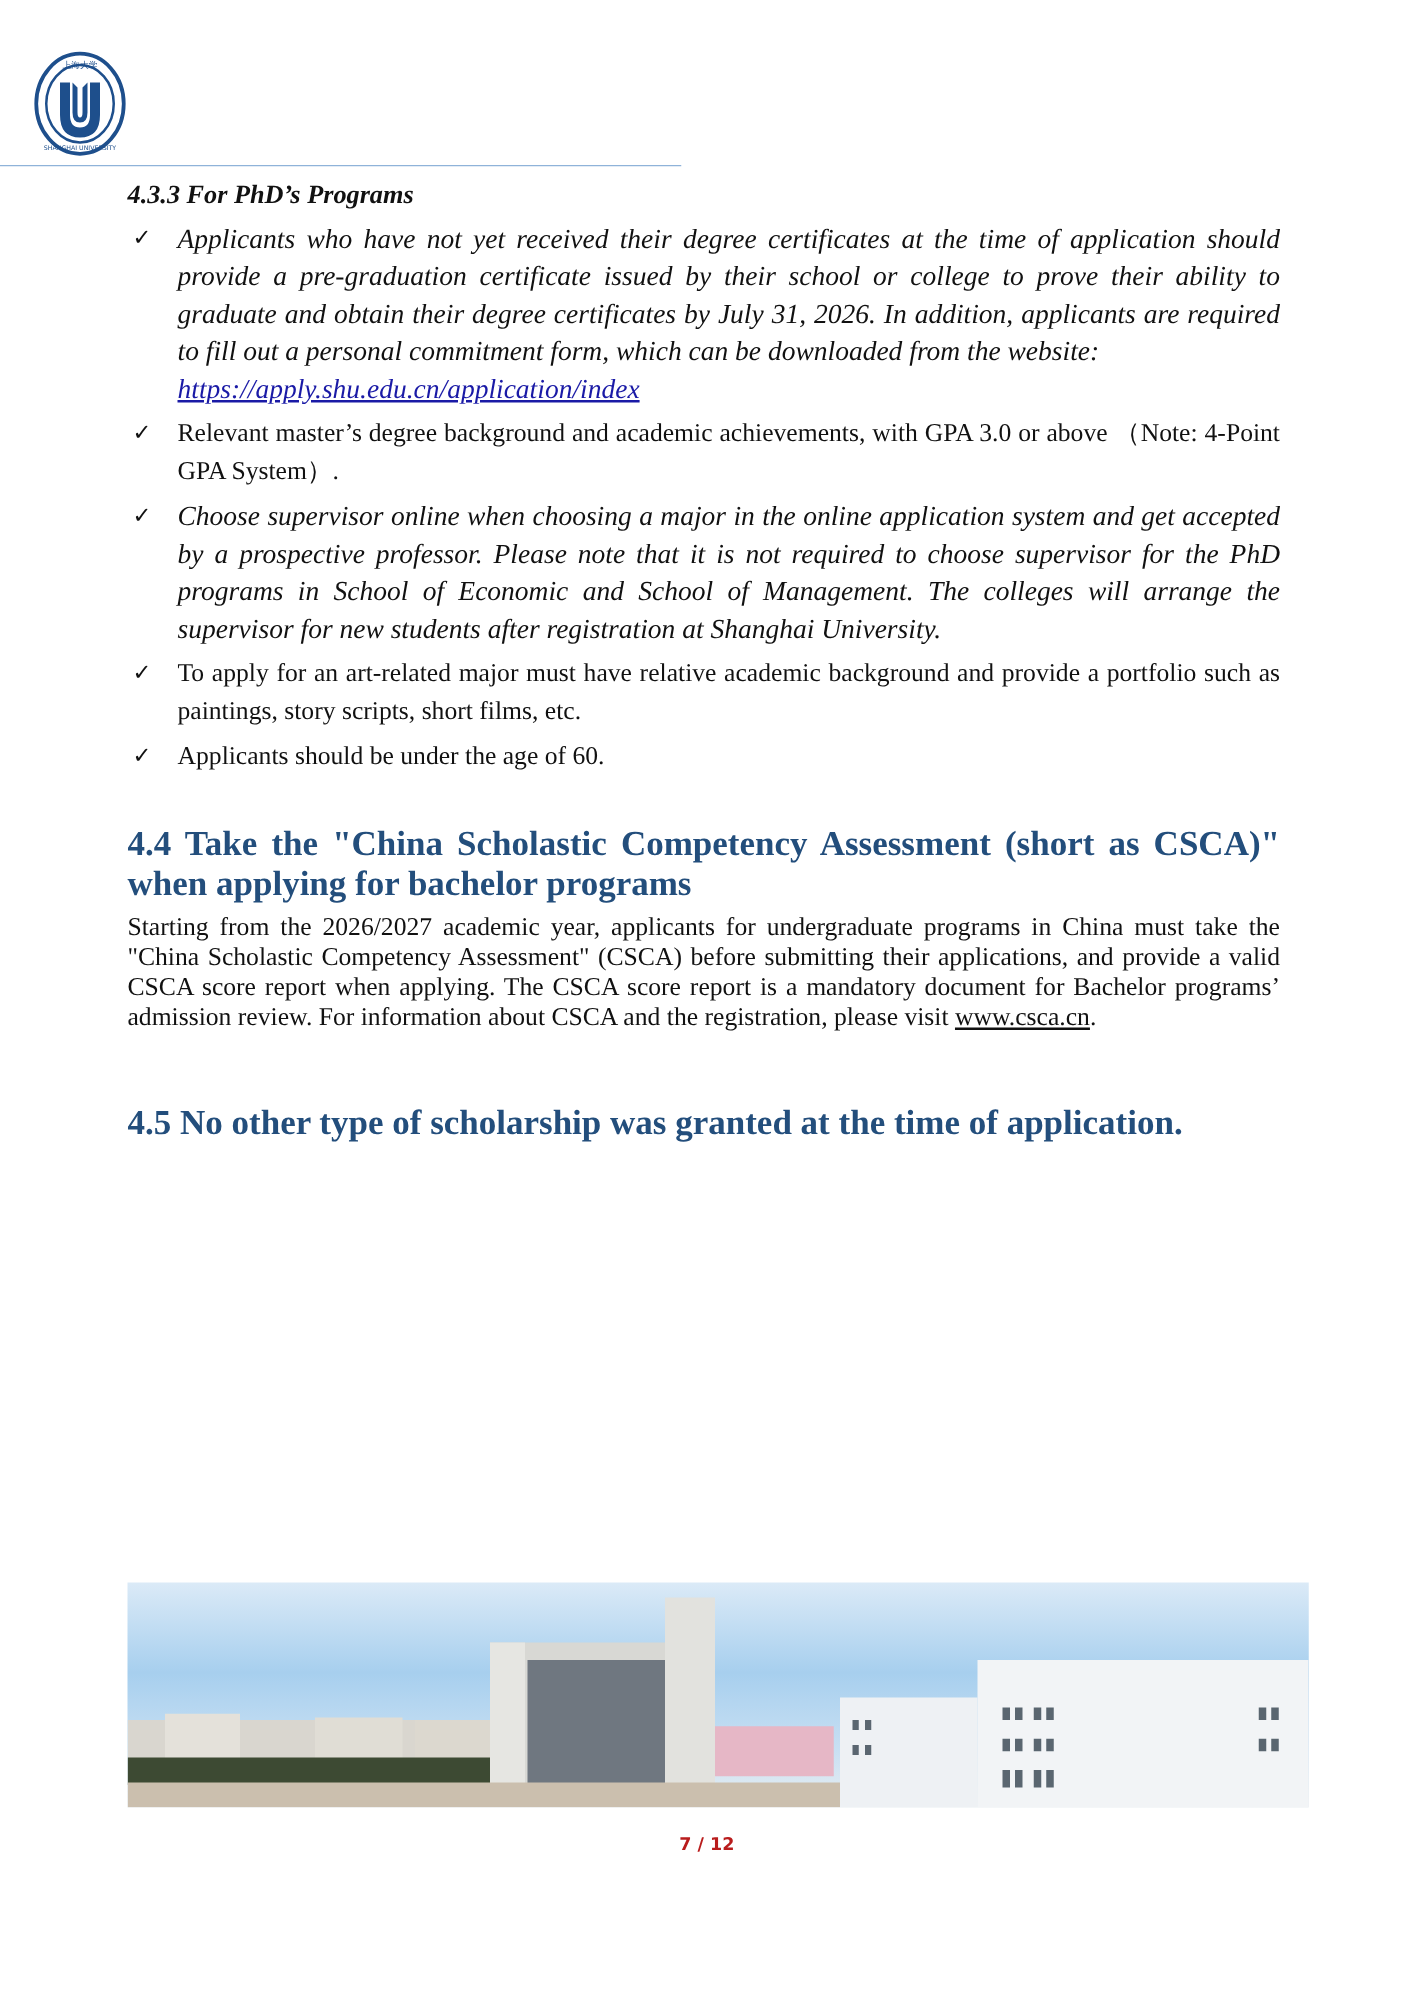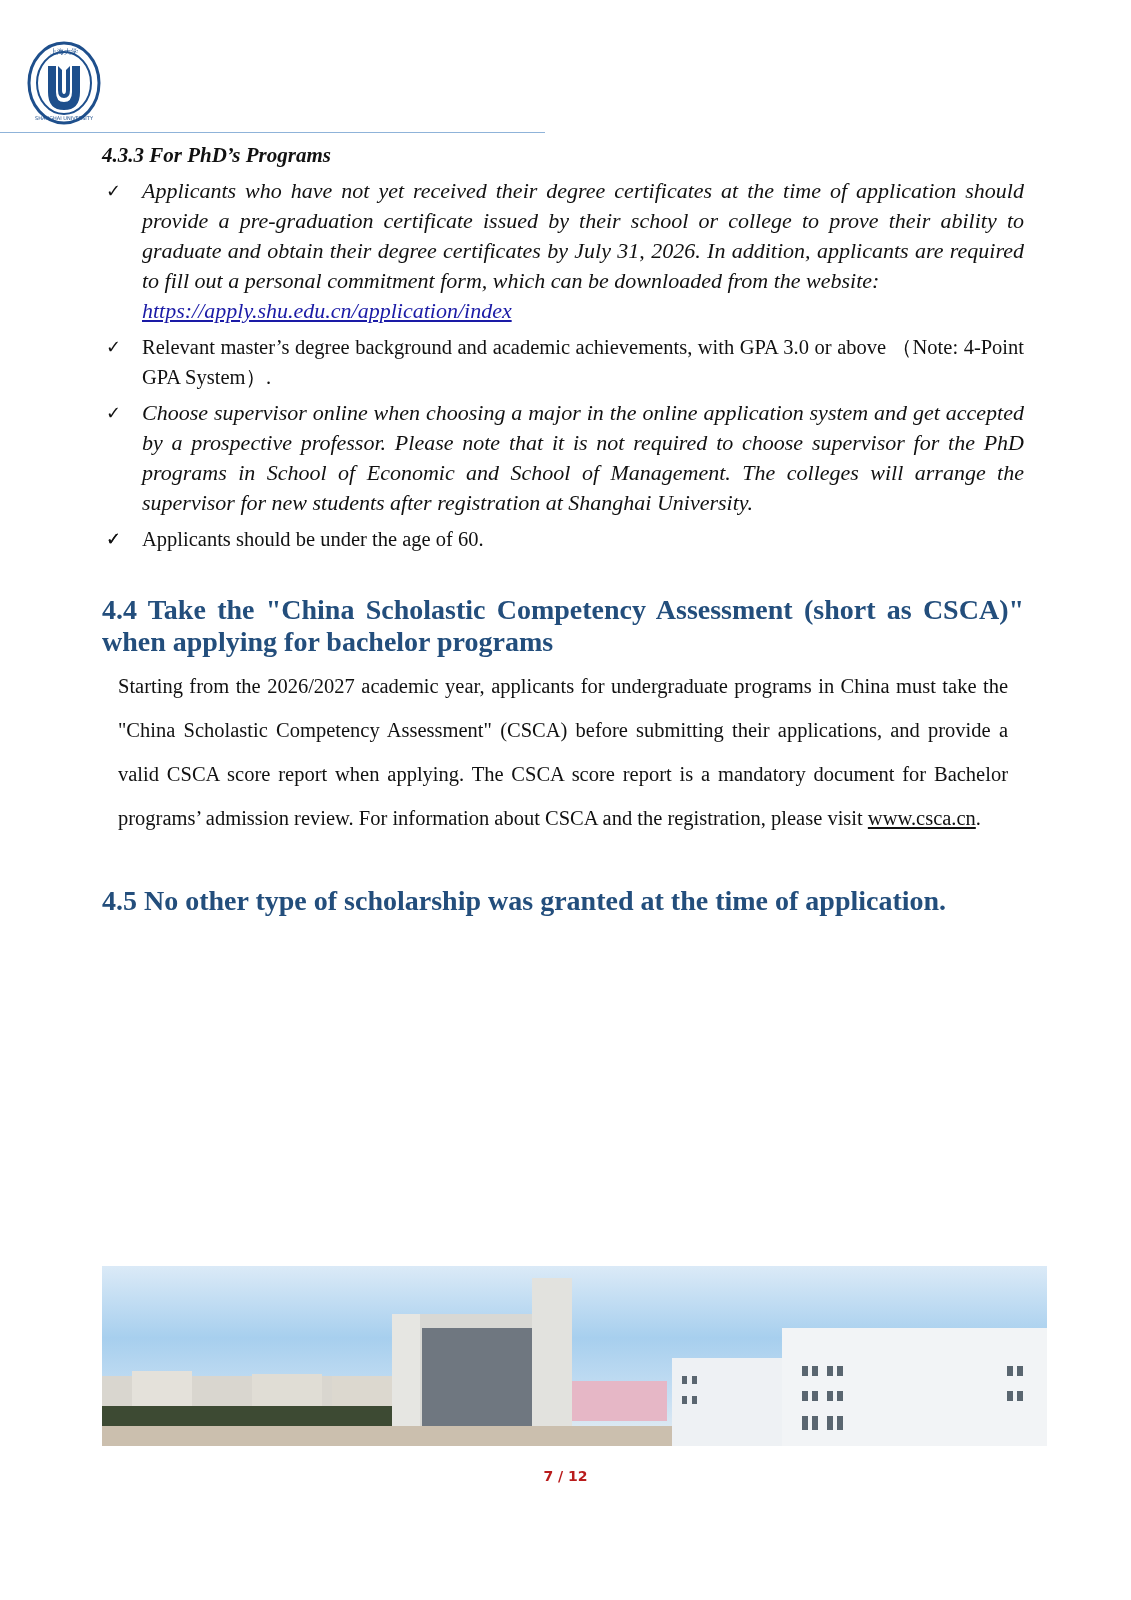--- a/index.html
+++ b/index.html
@@ -9,21 +9,21 @@
   .header-rule { position: absolute; left: 0; top: 132px; width: 545px; height: 0;
                  border-top: 1.5px solid #8fb3d9; }
   .content { position: absolute; left: 102px; top: 140px; width: 922px; }
   .h433 { font-weight: bold; font-size: 21px; margin: 0; line-height: 30px; font-style: italic; }
   .item { position: relative; padding-left: 40px; font-size: 20.5px; line-height: 30px; text-align: justify; }
   .check { position: absolute; left: 4px; top: 0; font-family: "DejaVu Sans", sans-serif; font-size: 18px; }
   .note { padding-left: 40px; font-style: italic; font-size: 22px; line-height: 30px; text-align: justify; }
   .link { color: #1a1aa6; text-decoration: underline; }
   .h44 { color: #234e7c; font-weight: bold; font-size: 28px; line-height: 32px; text-align: justify;
          text-align-last: left; margin: 0; }
-  .body { font-size: 20.5px; line-height: 44px; text-align: justify; margin: 16px; }
+  .body { font-size: 20.5px; line-height: 24px; text-align: justify; margin: 0; }
   .u { text-decoration: underline; }
   .h45 { color: #234e7c; font-weight: bold; font-size: 28px; line-height: 34px; margin: 0; }
   .photo { position: absolute; left: 102px; top: 1266px; width: 945px; height: 180px; overflow: hidden;
            background: linear-gradient(#dbeaf7 0%, #a7cfee 40%, #c9e0f3 75%, #e9eef1 100%); }
   .page-num { position: absolute; left: 0; width: 1131px; top: 1468px; text-align: center;
               font-family: "DejaVu Sans", sans-serif; font-weight: bold; font-size: 14px; color: #b91c1c; }
 </style>
 </head>
 <body>
 
@@ -53,33 +53,34 @@
     <span>Relevant master’s degree background and academic achievements, with GPA 3.0 or above （Note: 4-Point GPA System）.</span>
   </div>
 
   <div class="item" style="margin-top:6px;">
     <span class="check">✓</span>
   </div>
   <div class="note" style="margin-top:6px;">Choose supervisor online when choosing a major in the online application system and get accepted by a prospective professor. Please note that it is not required to choose supervisor for the PhD programs in School of Economic and School of Management. The colleges will arrange the supervisor for new students after registration at Shanghai University.</div>
 
   <div class="item" style="margin-top:6px;">
     <span class="check">✓</span>
+    <span>To apply for an art-related major must have relative academic background and provide a portfolio such as paintings, story scripts, short films, etc.</span>
   </div>
 
   <div class="item" style="margin-top:6px;">
     <span class="check">✓</span>
     <span>Applicants should be under the age of 60.</span>
   </div>
 
   <h2 class="h44" style="margin-top:40px;">4.4 Take the "China Scholastic Competency Assessment (short as CSCA)" when applying for bachelor programs</h2>
   <p class="body" style="margin-top:6px;">
     <span>Starting from the 2026/2027 academic year, applicants for undergraduate programs in China must take the "China Scholastic Competency Assessment" (CSCA) before submitting their applications, and provide a valid CSCA score report when applying. The CSCA score report is a mandatory document for Bachelor programs’ admission review. For information about CSCA and the registration, please visit </span><a class="u">www.csca.cn</a><span>.</span>
   </p>
 
-  <h2 class="h45" style="margin-top:44px;">4.5 No other type of scholarship was granted at the time of application.</h2>
+  <h2 class="h45" style="margin-top:56px;">4.5 No other type of scholarship was granted at the time of application.</h2>
 </div>
 
 <div class="photo">
   <svg width="945" height="180" viewBox="0 0 945 180">
 
     <rect x="0" y="110" width="300" height="50" fill="#d9d6cf"></rect>
     <rect x="30" y="105" width="60" height="55" fill="#e4e1da"></rect>
     <rect x="150" y="108" width="70" height="52" fill="#e0ddd5"></rect>
     <rect x="230" y="110" width="60" height="50" fill="#dcd8cf"></rect>
 

